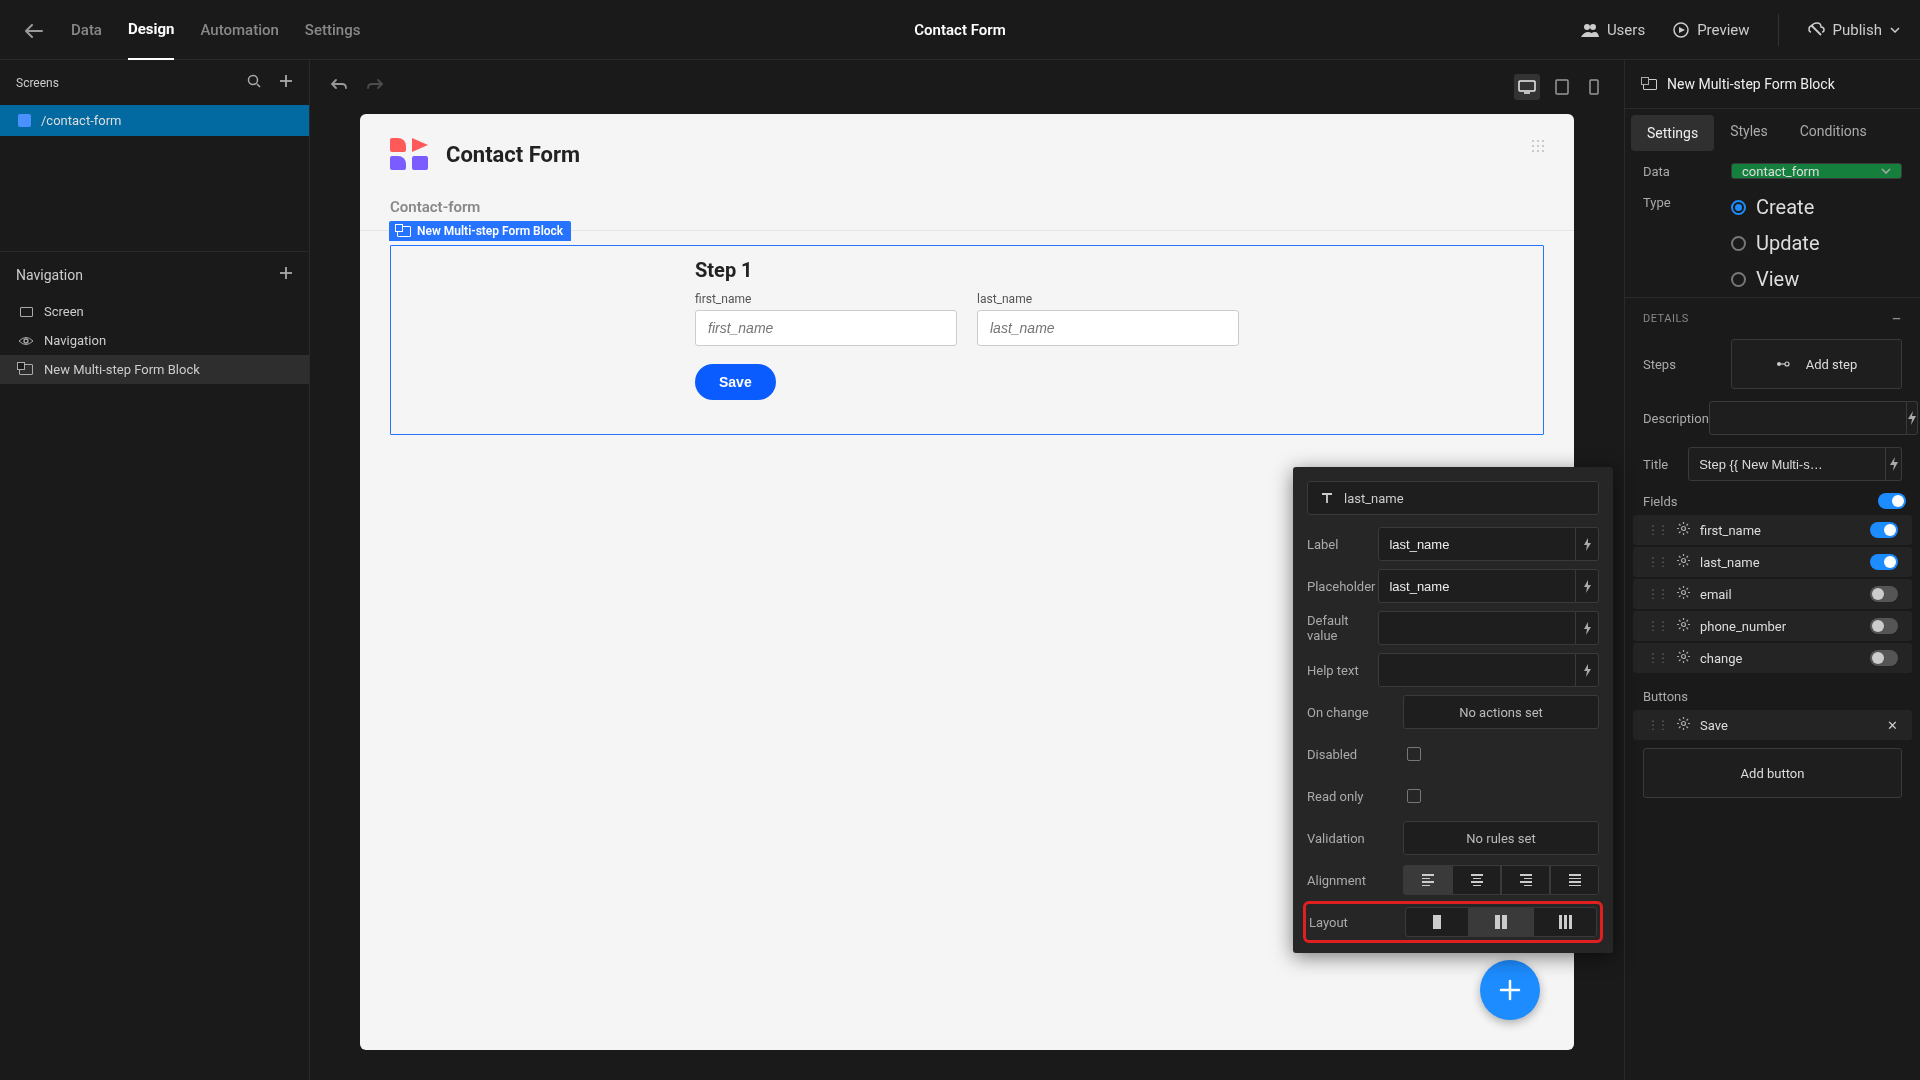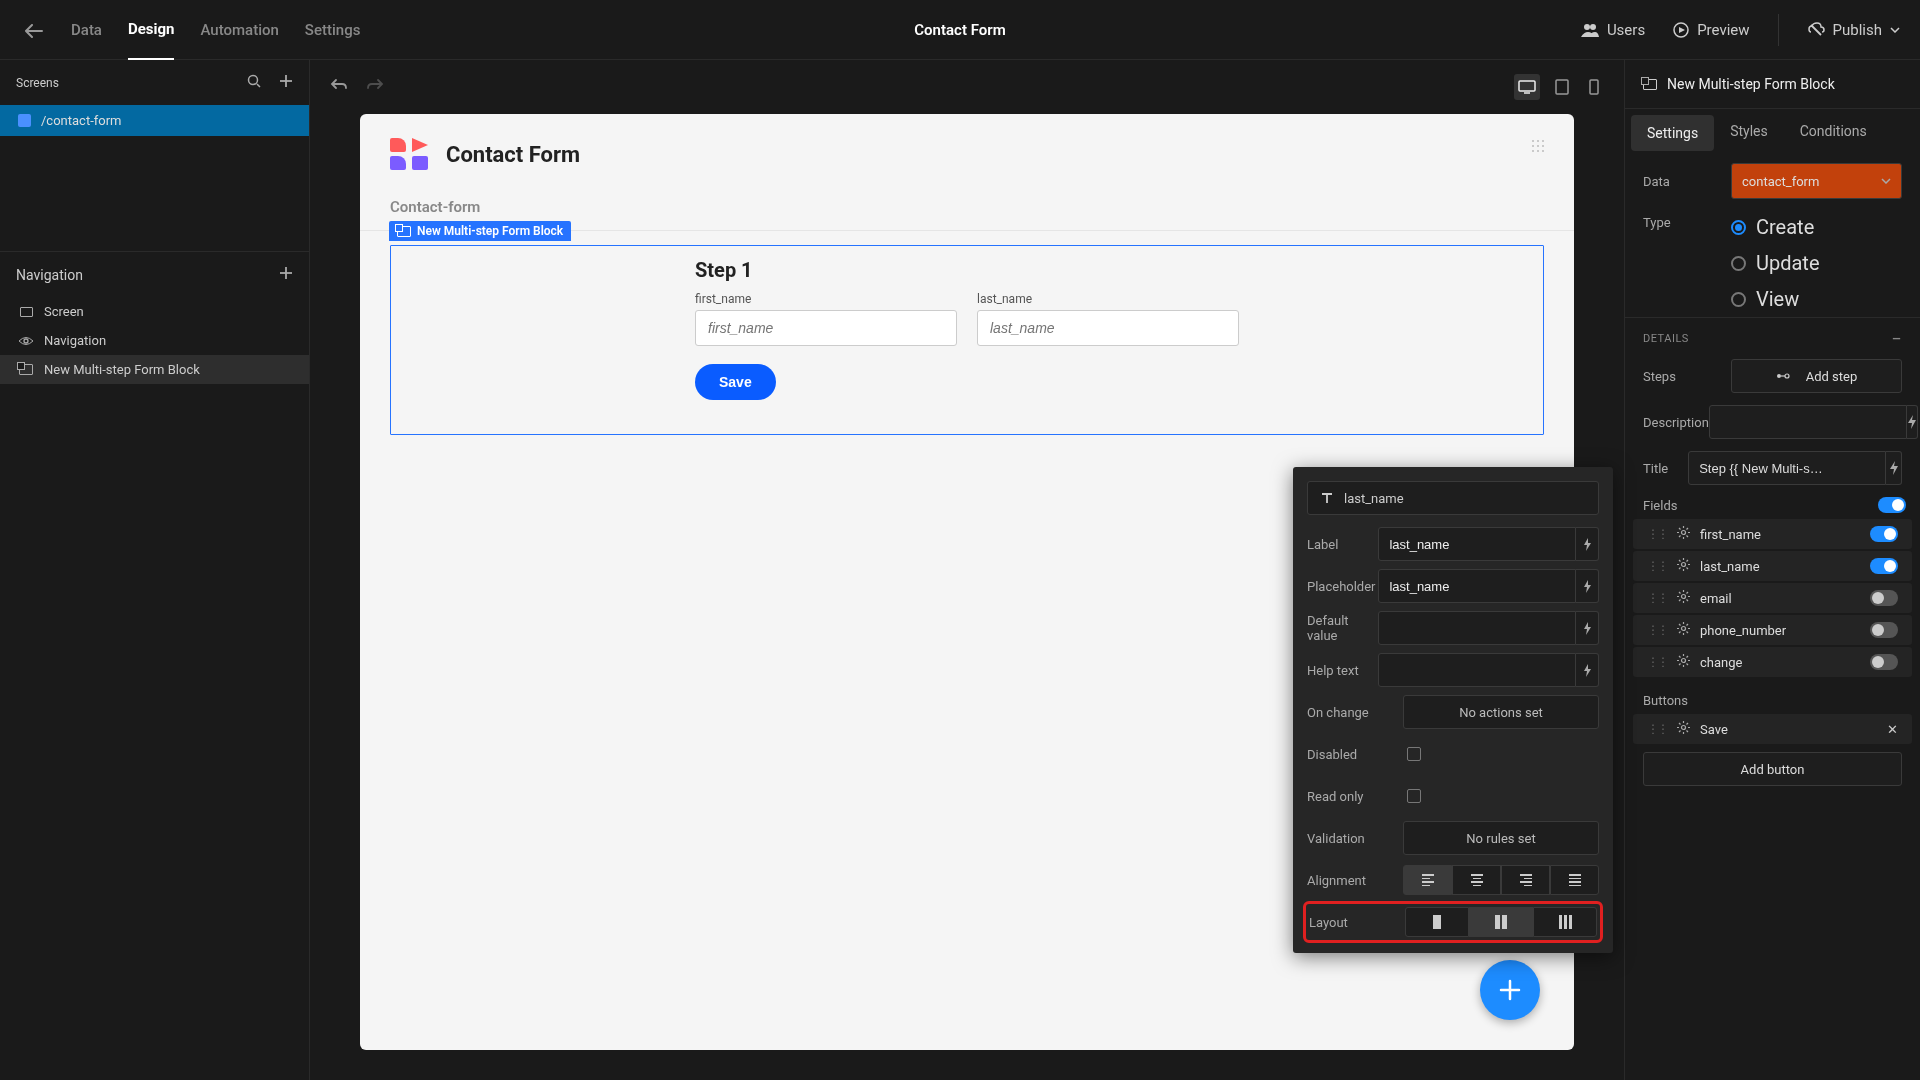--- a/index.html
+++ b/index.html
@@ -103,27 +103,27 @@
   
   .right { width: 296px; background:#1a1a1a; border-left:1px solid #2a2a2a; padding: 0; overflow-y:auto;}
   .right-title { display:flex; align-items:center; gap:10px; padding: 16px 18px; font-size:14px; color:#eee; border-bottom:1px solid #2a2a2a;}
   .right-tabs { display:flex; gap: 0; padding: 0 6px;}
   .right-tab { padding: 14px 16px; font-size:14px; color:#aaa; cursor:pointer;}
   .right-tab.active { background:#303030; color:#eee; border-radius:4px; margin:6px 0; padding:10px 16px;}
   .rp-section-label { font-size:11px; letter-spacing:0.5px; color:#888; padding: 14px 18px 8px; text-transform:uppercase; border-top: 1px solid #2a2a2a;}
   .rp-section-label.with-collapse { display:flex; justify-content:space-between; align-items:center;}
   .rp-row { display:flex; align-items:center; padding: 6px 18px; font-size:13px;}
   .rp-row .rp-label { width:88px; color:#aaa; }
-  .rp-select { flex:1; height:36px; background:#c2410c; border:1px solid #3a3a3a; border-radius:3px; color:#ddd; padding:0 10px; display:flex; align-items:center; justify-content:space-between; cursor:pointer;}
+  .rp-select { flex:1; height:16px; background:#15803d; border:1px solid #3a3a3a; border-radius:3px; color:#ddd; padding:0 10px; display:flex; align-items:center; justify-content:space-between; cursor:pointer;}
   .rp-radio-group { display:flex; flex-direction:column; gap:12px; padding: 8px 18px 14px; }
   .rp-radio { display:flex; align-items:center; gap:10px; font-size:20px; color:#ddd; cursor:pointer;}
   .radio-circle { width:15px; height:15px; border-radius:50%; border:2px solid #777; position:relative;}
   .radio-circle.checked { border-color:#1d8cff;}
   .radio-circle.checked::after{content:"";position:absolute;inset:2px;background:#1d8cff;border-radius:50%;}
-  .rp-btn { height:34px; background:#1e1e1e; border:1px solid #3a3a3a; border-radius:3px; display:flex; align-items:center; justify-content:center; gap:16px; color:#ddd; cursor:pointer; font-size:13px;}
+  .rp-btn { height:50px; background:#1e1e1e; border:1px solid #3a3a3a; border-radius:3px; display:flex; align-items:center; justify-content:center; gap:16px; color:#ddd; cursor:pointer; font-size:13px;}
   .rp-input { flex:1; height:34px; background:#1e1e1e; border:1px solid #3a3a3a; border-radius:3px 0 0 3px; color:#ddd; padding:0 10px; font-size:13px;}
   .bolt-btn { width:30px; height:34px; background:#1e1e1e; border:1px solid #3a3a3a; border-left:none; border-radius:0 3px 3px 0; display:flex; align-items:center; justify-content:center; color:#aaa; cursor:pointer;}
   .rp-field-item { display:flex; align-items:center; gap:10px; padding:7px 14px; margin: 0 8px 2px; background:#242424; border-radius:3px; font-size:13px; color:#ddd;}
   .toggle { margin-left:auto; width:28px; height:16px; border-radius:8px; position:relative; cursor:pointer;}
   .toggle.on { background:#1d8cff;}
   .toggle.on::after{content:"";position:absolute;right:2px;top:2px;width:12px;height:12px;background:#fff;border-radius:50%;}
   .toggle.off { background:#555;}
   .toggle.off::after{content:"";position:absolute;left:2px;top:2px;width:12px;height:12px;background:#ccc;border-radius:50%;}
   .drag-handle { color:#666; font-size:12px; cursor:grab; letter-spacing:-2px;}
   .gear { color:#aaa; }

